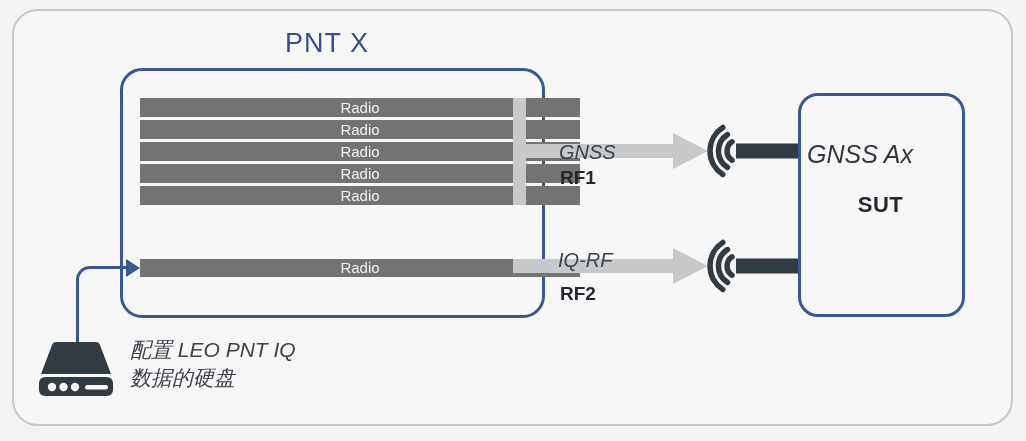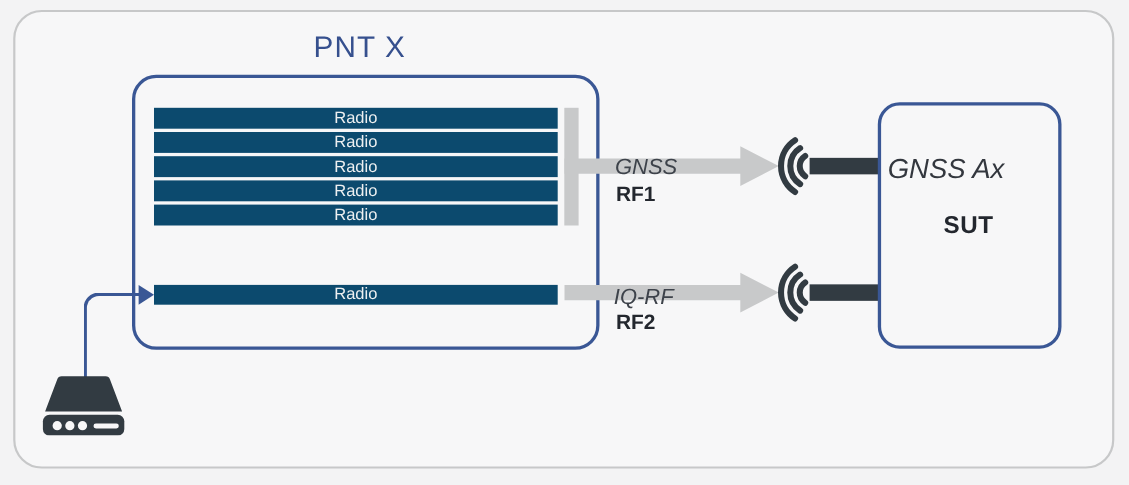--- a/index.html
+++ b/index.html
@@ -21,21 +21,21 @@
   .pntx-box {
     left:120px; top:68px; width:419px; height:244px;
     border:3px solid #3a5795; border-radius:22px; z-index:1;
   }
   .sut-box {
     left:798px; top:93px; width:161px; height:218px;
     border:3px solid #3a5795; border-radius:20px; z-index:4;
   }
 
   .radio-bar {
-    left:140px; width:367px; height:19px; background:#0c4a6e;
+    left:140px; width:440px; height:19px; background:#737373;
     color:#eef0f1; font-size:15px; line-height:19px; text-align:center;
     z-index:2;
   }
   .tie-bar { left:513px; top:98px; width:13px; height:107px; background:#c8c9ca; z-index:2; }
 
   .arrow-svg { z-index:3; }
   .antenna-svg { z-index:3; }
 
   .sig-label { font-style:italic; font-size:20px; font-weight:500; color:#3d424a; z-index:5;margin-top:32px; }
   .port-label { font-weight:700; font-size:19px; color:#23272e; z-index:5; }
@@ -86,21 +86,21 @@
   <svg class="abs arrow-svg" style="left:513px;top:132px" width="196" height="38" viewBox="0 0 196 38">
     <polygon points="0,12 160,12 160,1 195,19 160,37 160,26 0,26" fill="#c8c9ca"></polygon>
   </svg>
 
   <svg class="abs arrow-svg" style="left:513px;top:247px" width="196" height="38" viewBox="0 0 196 38">
     <polygon points="0,12 160,12 160,1 195,19 160,37 160,26 0,26" fill="#c8c9ca"></polygon>
   </svg>
 
   <div class="abs sig-label" style="left:559px;top:109px">GNSS</div>
   <div class="abs port-label" style="left:560px;top:167px">RF1</div>
-  <div class="abs sig-label" style="left:558px;top:227px">IQ-RF</div>
+  <div class="abs sig-label" style="left:558px;top:217px">IQ-RF</div>
   <div class="abs port-label" style="left:560px;top:283px">RF2</div>
 
   <svg class="abs antenna-svg" style="left:696px;top:119px" width="104" height="64" viewBox="0 0 104 64">
     <rect x="40" y="24.5" width="64" height="15" fill="#323b42"></rect>
     <path d="M36 22.8 A11 11 0 0 0 36 41.2" fill="none" stroke="#323b42" stroke-width="5.5" stroke-linecap="round"></path>
     <path d="M31.4 15.6 A19.5 19.5 0 0 0 31.4 48.4" fill="none" stroke="#323b42" stroke-width="5.5" stroke-linecap="round"></path>
     <path d="M26.8 8.5 A28 28 0 0 0 26.8 55.5" fill="none" stroke="#323b42" stroke-width="5.5" stroke-linecap="round"></path>
   </svg>
 
   <svg class="abs antenna-svg" style="left:696px;top:234px" width="104" height="64" viewBox="0 0 104 64">
@@ -119,14 +119,18 @@
 
   <svg class="abs disk-svg" width="76" height="58" viewBox="0 0 76 58">
     <path d="M14 7 Q15 4 18 4 L58 4 Q61 4 62 7 L73 36 L3 36 Z" fill="#323b42"></path>
     <rect x="1" y="39" width="74" height="19" rx="6" fill="#323b42"></rect>
     <circle cx="14" cy="49" r="4.2" fill="#f7f7f8"></circle>
     <circle cx="25.5" cy="49" r="4.2" fill="#f7f7f8"></circle>
     <circle cx="37" cy="49" r="4.2" fill="#f7f7f8"></circle>
     <rect x="47" y="47" width="23" height="4.5" rx="2.2" fill="#f7f7f8"></rect>
   </svg>
 
+  <div class="abs disk-caption">
+    <div>配置 LEO PNT IQ</div>
+    <div>数据的硬盘</div>
+  </div>
 
 </div>
 
 </body></html>

